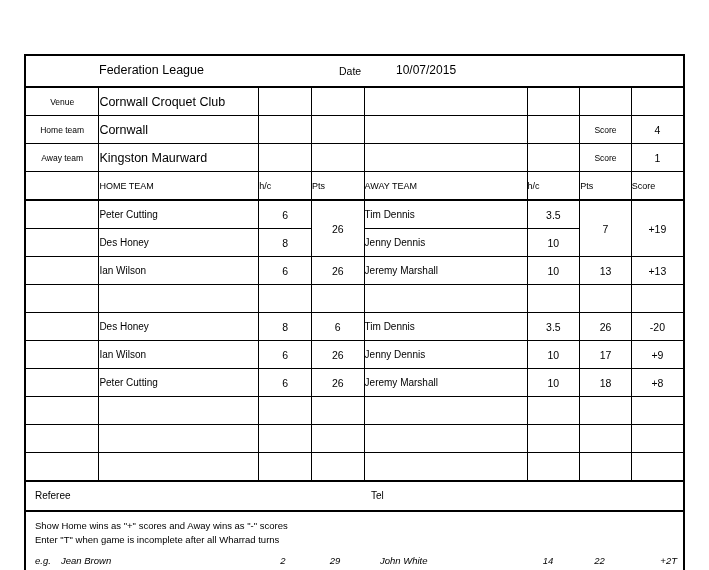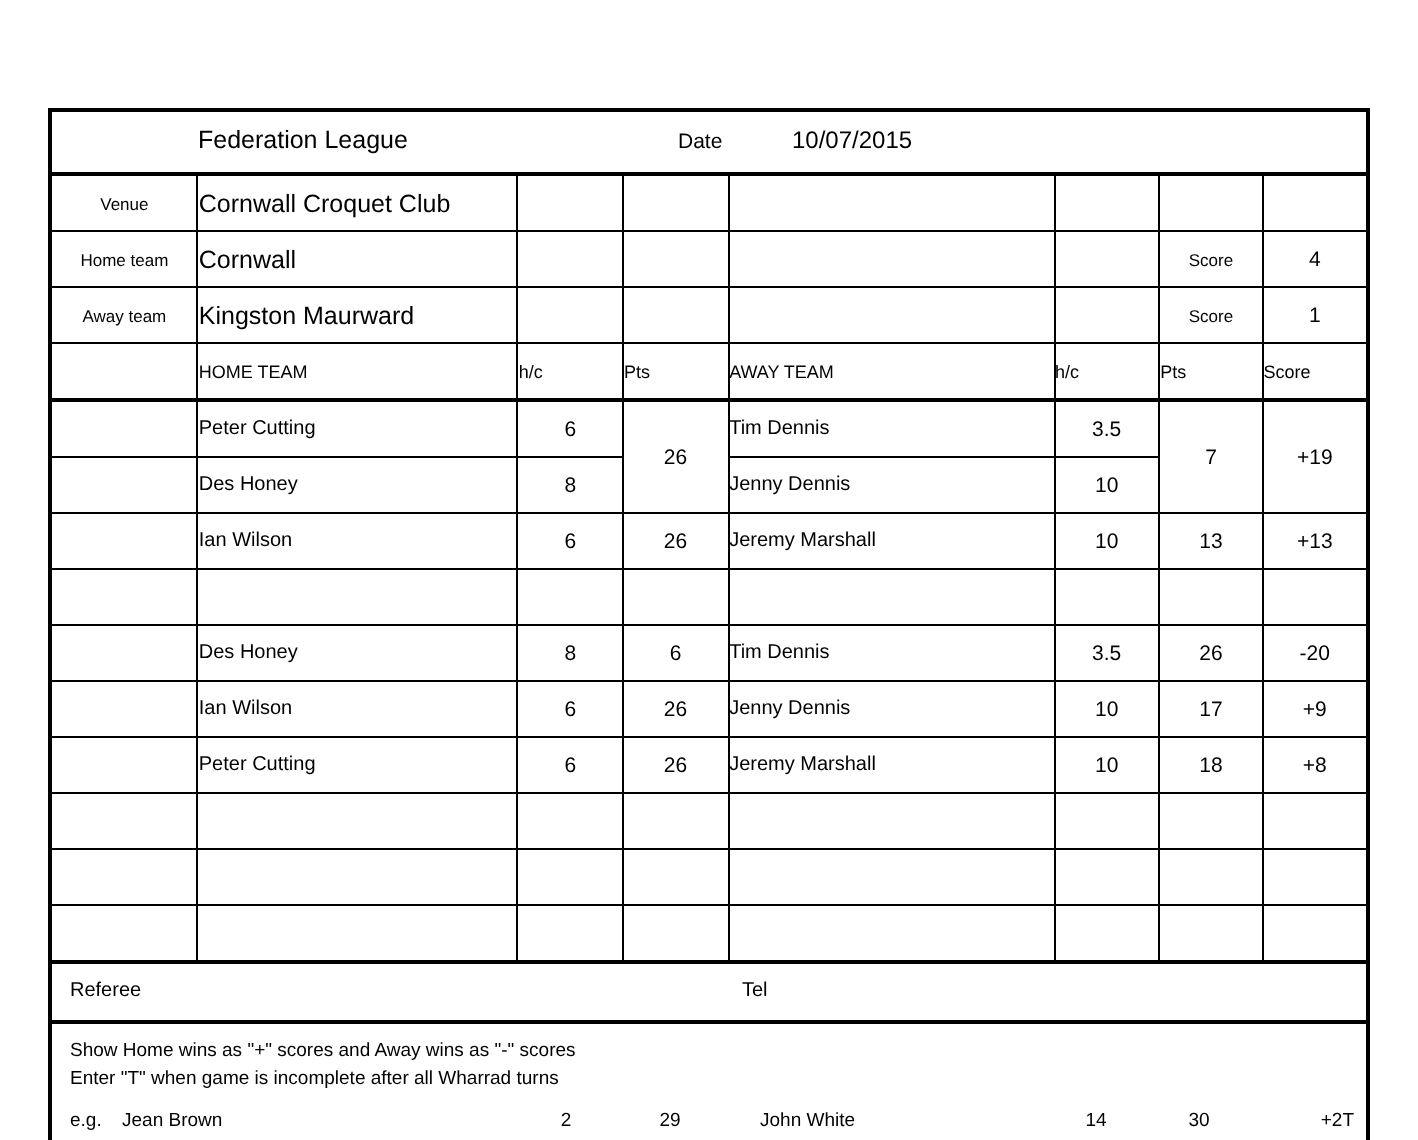--- a/index.html
+++ b/index.html
@@ -153,20 +153,21 @@
     font-size: 9.5px;
   }
   .note-line-2 {
     position: absolute; left: 9px; top: 22px;
     font-size: 9.5px;
   }
   .eg-row {
     position: absolute;
     left: 0; right: 0; top: 43px;
     height: 16px;
+    font-style: italic;
   }
   .eg-tag   { position: absolute; left: 9px;   top: 0; font-size: 9.5px; }
   .eg-name  { position: absolute; left: 35px;  top: 0; font-size: 9.5px; }
   .eg-hhc   { position: absolute; left: 231px; top: 0; width: 52px; text-align: center; font-size: 9.5px; }
   .eg-hpts  { position: absolute; left: 283px; top: 0; width: 52px; text-align: center; font-size: 9.5px; }
   .eg-aname { position: absolute; left: 354px; top: 0; font-size: 9.5px; }
   .eg-ahc   { position: absolute; left: 496px; top: 0; width: 52px; text-align: center; font-size: 9.5px; }
   .eg-apts  { position: absolute; left: 548px; top: 0; width: 51px; text-align: center; font-size: 9.5px; }
   .eg-score { position: absolute; left: 599px; top: 0; width: 52px; text-align: right; font-size: 9.5px; }
 </style>
@@ -363,21 +364,21 @@
           <div class="notes-inner">
             <span class="note-line-1">Show Home wins as "+" scores and Away wins as "-" scores</span>
             <span class="note-line-2">Enter "T" when game is incomplete after all Wharrad turns</span>
             <div class="eg-row">
               <span class="eg-tag">e.g.</span>
               <span class="eg-name">Jean Brown</span>
               <span class="eg-hhc">2</span>
               <span class="eg-hpts">29</span>
               <span class="eg-aname">John White</span>
               <span class="eg-ahc">14</span>
-              <span class="eg-apts">30</span>
+              <span class="eg-apts">22</span>
               <span class="eg-score">+2T</span>
             </div>
           </div>
         </td>
       </tr>
 
     </tbody>
   </table>
 </div>
 

